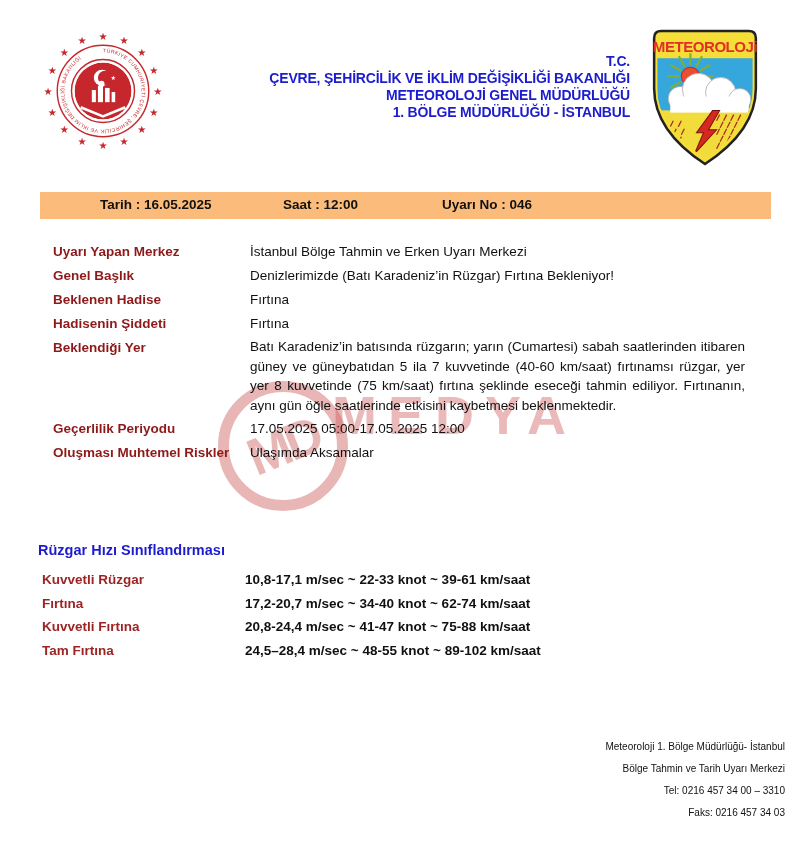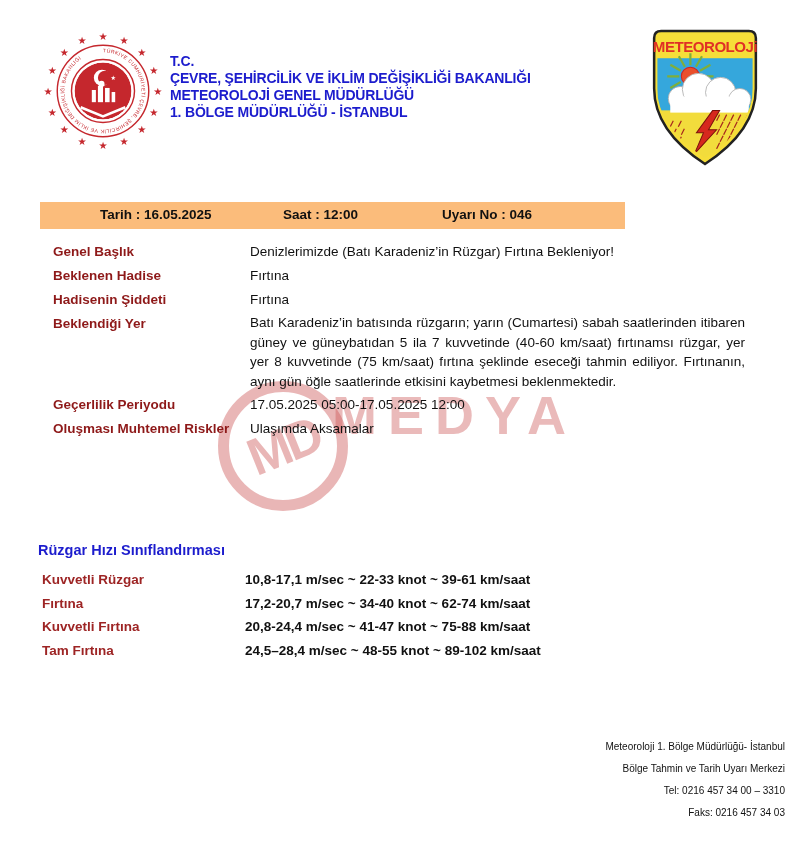--- a/index.html
+++ b/index.html
@@ -3,25 +3,25 @@
 <meta charset="utf-8">
 <style>
   html,body{margin:0;padding:0;}
   body{
     width:800px;height:855px;background:#ffffff;position:relative;
     font-family:"Liberation Sans", sans-serif;color:#111;overflow:hidden;
   }
   .abs{position:absolute;}
   
   .seal{left:42px;top:30px;width:122px;height:122px;}
-  .title-block{left:170px;top:53px;width:460px;text-align:left;
+  .title-block{left:170px;top:53px;width:460px;text-align:right;
     color:#1c1ccd;font-weight:bold;font-size:14px;line-height:17px;letter-spacing:-0.2px;}
   .shield{left:642px;top:26px;width:126px;height:141px;}
   
-  .info-bar{left:40px;top:202px;width:585px;height:27px;background:#FBBC7B;text-align:right;}
+  .info-bar{left:40px;top:192px;width:731px;height:27px;background:#FBBC7B;text-align:right;}
   .info-bar span{position:absolute;top:5px;font-weight:bold;font-size:13.5px;color:#111;}
   .info-date{left:60px;} .info-time{left:243px;} .info-no{left:402px;}
   
   .content{left:53px;top:241px;width:692px;z-index:2;}
   .row{display:flex;margin-bottom:3px;}
   .row .lbl{width:197px;flex:0 0 197px;color:#8e1919;font-weight:bold;
     font-size:13.5px;line-height:21px;padding-right:20px;box-sizing:border-box;}
   .row .val{flex:1;font-size:13.5px;line-height:21px;color:#111;}
   .row .val.para{text-align:justify;line-height:19.5px;}
   
@@ -182,20 +182,24 @@
 </svg>
 
 <div class="abs info-bar">
   <span class="info-date">Tarih : 16.05.2025</span>
   <span class="info-time">Saat : 12:00</span>
   <span class="info-no">Uyarı No : 046</span>
 </div>
 
 <div class="abs content">
   <div class="row">
+    <div class="lbl">Uyarı Yapan Merkez</div>
+    <div class="val">İstanbul Bölge Tahmin ve Erken Uyarı Merkezi</div>
+  </div>
+  <div class="row">
     <div class="lbl">Genel Başlık</div>
     <div class="val">Denizlerimizde (Batı Karadeniz’in Rüzgar) Fırtına Bekleniyor!</div>
   </div>
   <div class="row">
     <div class="lbl">Beklenen Hadise</div>
     <div class="val">Fırtına</div>
   </div>
   <div class="row">
     <div class="lbl">Hadisenin Şiddeti</div>
     <div class="val">Fırtına</div>

